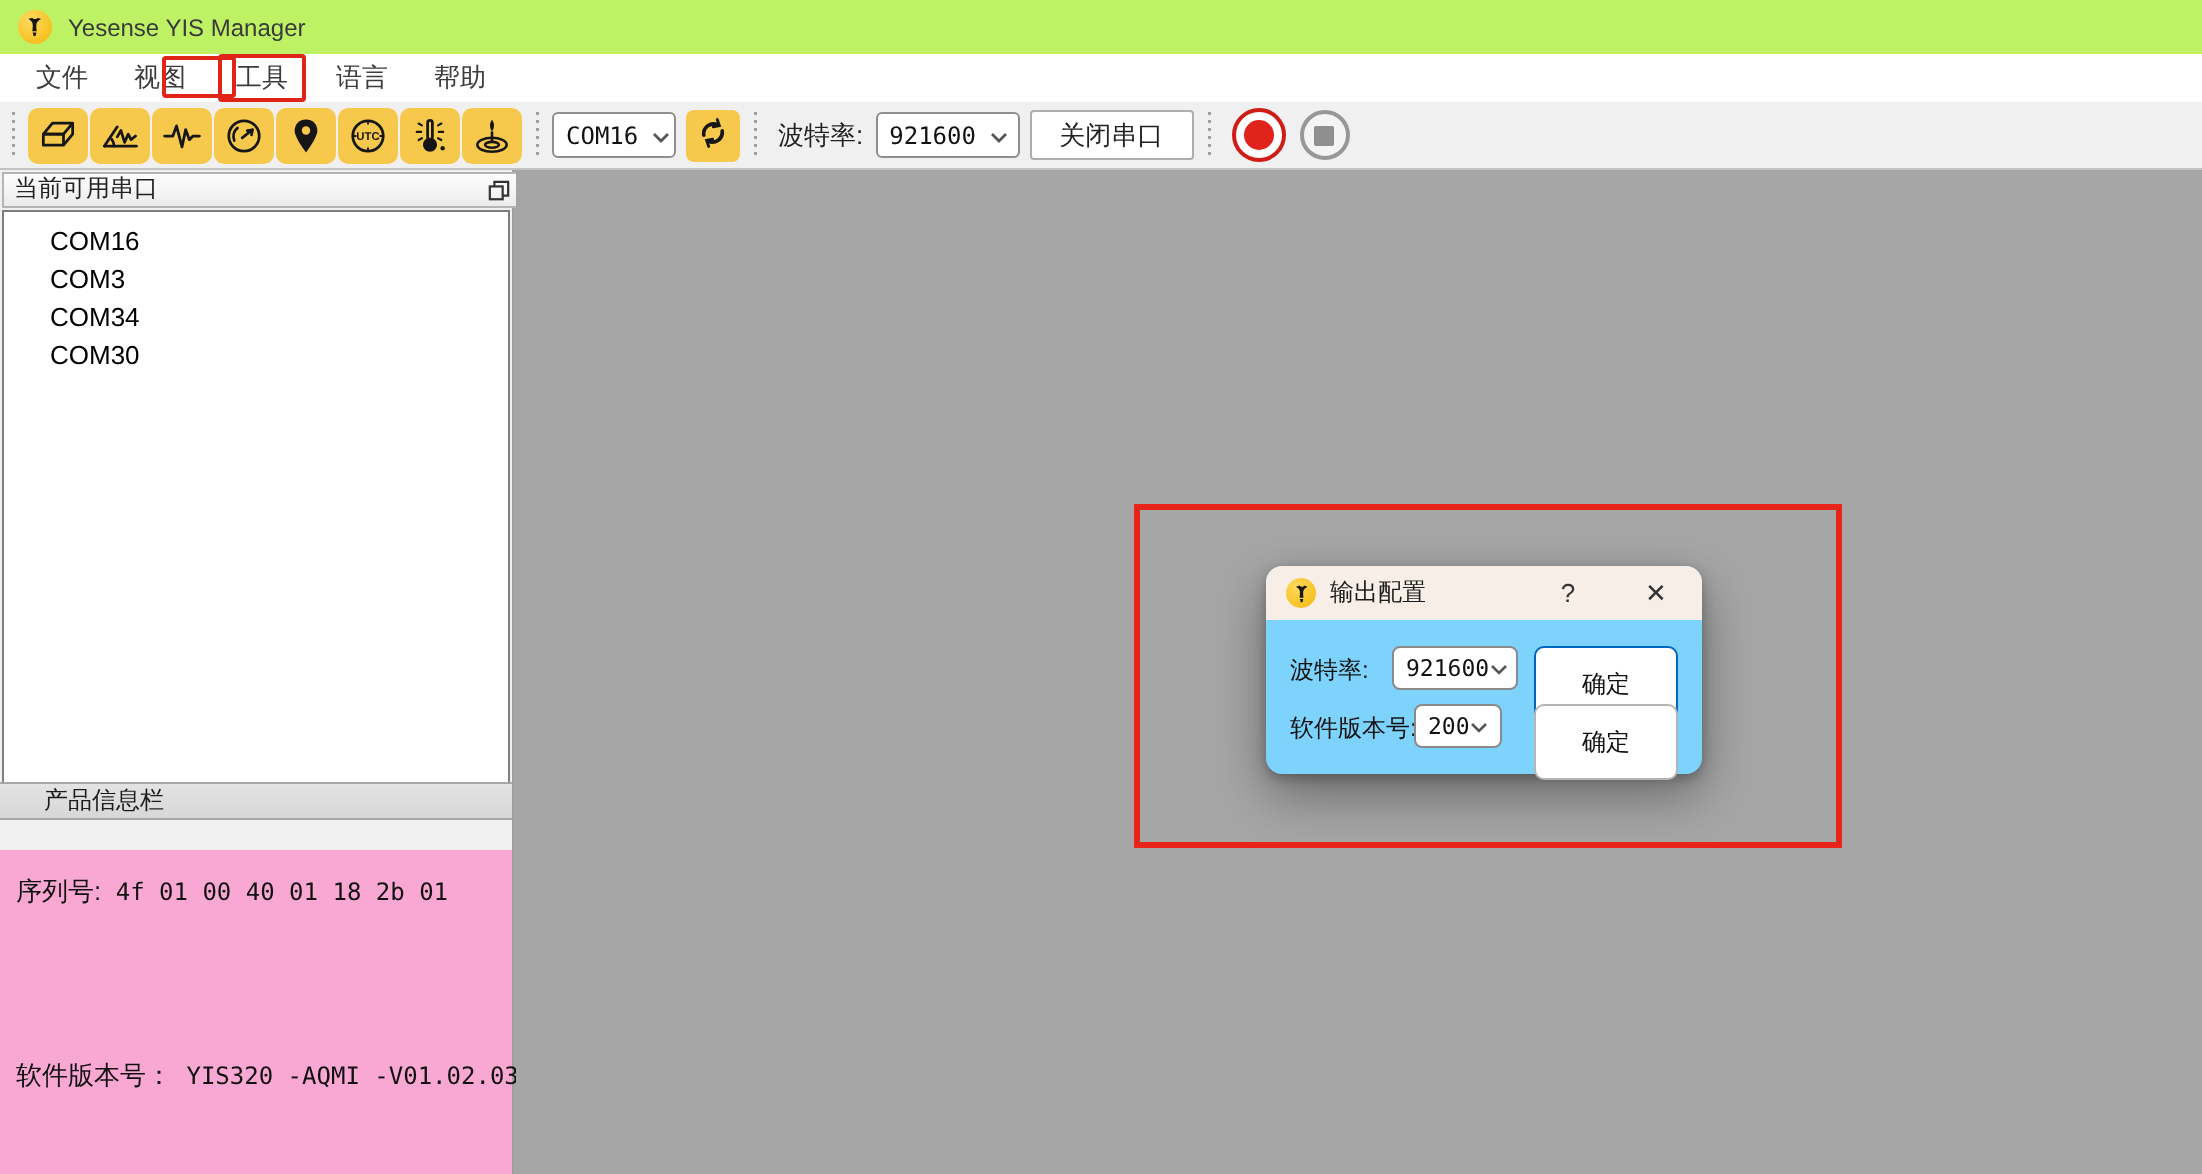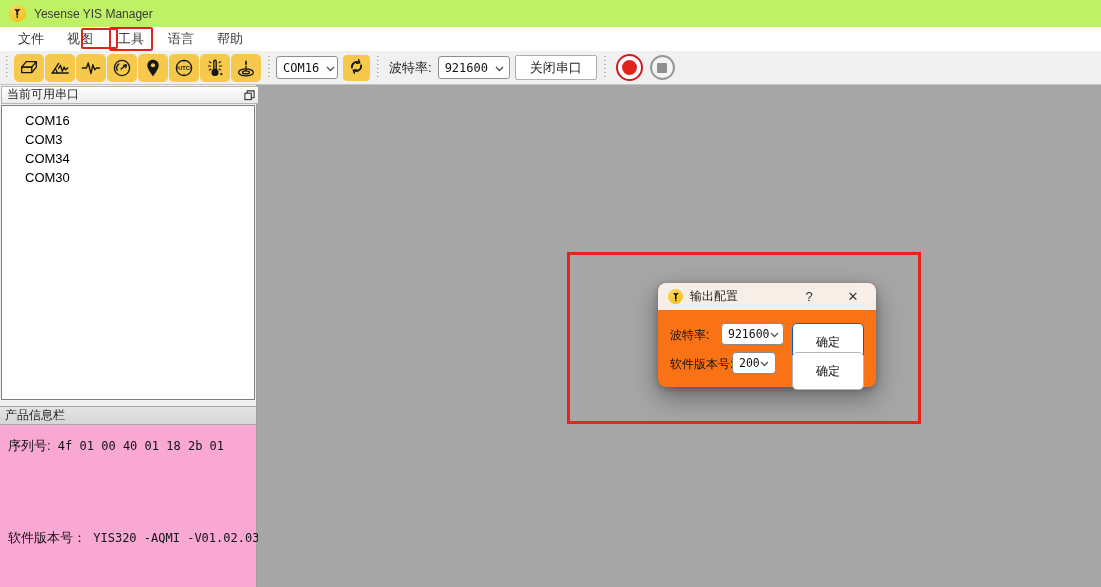--- a/index.html
+++ b/index.html
@@ -111,24 +111,24 @@
   .port-list {
     position: absolute; left: 1px; top: 20px; width: 254px; height: 295px;
     background: #ffffff; border: 1px solid #7e7e7e;
     padding-top: 5px; overflow: hidden;
   }
   .port-item {
     padding-left: 23px; font-size: 13px; color: #000;
     line-height: 19px; cursor: default;
   }
   .info-header {
-    position: absolute; left: 0; top: 321px; width: 256px; height: 19px;
+    position: absolute; left: 0; top: 306px; width: 256px; height: 19px;
     background: linear-gradient(#e3e3e3, #d7d7d7);
     border-top: 1px solid #a7a7a7; border-bottom: 1px solid #a7a7a7;
-    font-size: 12px; color: #1c1c1c; line-height: 17px; padding-left: 5px;
+    font-size: 12px; color: #1c1c1c; line-height: 17px; padding-left: 22px;
   }
   .info-area {
     position: absolute; left: 0; top: 340px; width: 256px; height: 162px;
     background: #f9a8d4;
   }
   .info-line {
     position: absolute; left: 8px;
     font-family: "DejaVu Sans Mono", monospace; font-size: 12px; color: #111;
     white-space: nowrap;
   }
@@ -147,22 +147,22 @@
     position: absolute; left: 81px; top: 28px; width: 37px; height: 21px;
     border: 2px solid #e02418; border-radius: 2px; pointer-events: none;
   }
   .red-box-dialog {
     position: absolute; left: 567px; top: 252px; width: 354px; height: 172px;
     border: 3px solid #e8231a; pointer-events: none;
   }
 
   
   .dialog {
-    position: absolute; left: 658px; top: 283px; width: 218px; height: 104px;
-    background: #f97316; border-radius: 8px;
+    position: absolute; left: 633px; top: 283px; width: 218px; height: 104px;
+    background: #7dd3fc; border-radius: 8px;
     box-shadow: 0 10px 26px rgba(0,0,0,0.38), 0 2px 6px rgba(0,0,0,0.25);
   }
   .dialog-titlebar {
     position: absolute; left: 0; top: 0; width: 218px; height: 27px;
     background: #f7efe7; border-radius: 8px 8px 0 0;
     display: flex; align-items: center; padding-left: 10px; gap: 7px;
   }
   .dialog-title { font-size: 12px; color: #1c1c1c; }
   .dlg-logo {
     width: 15px; height: 15px; border-radius: 50%;

